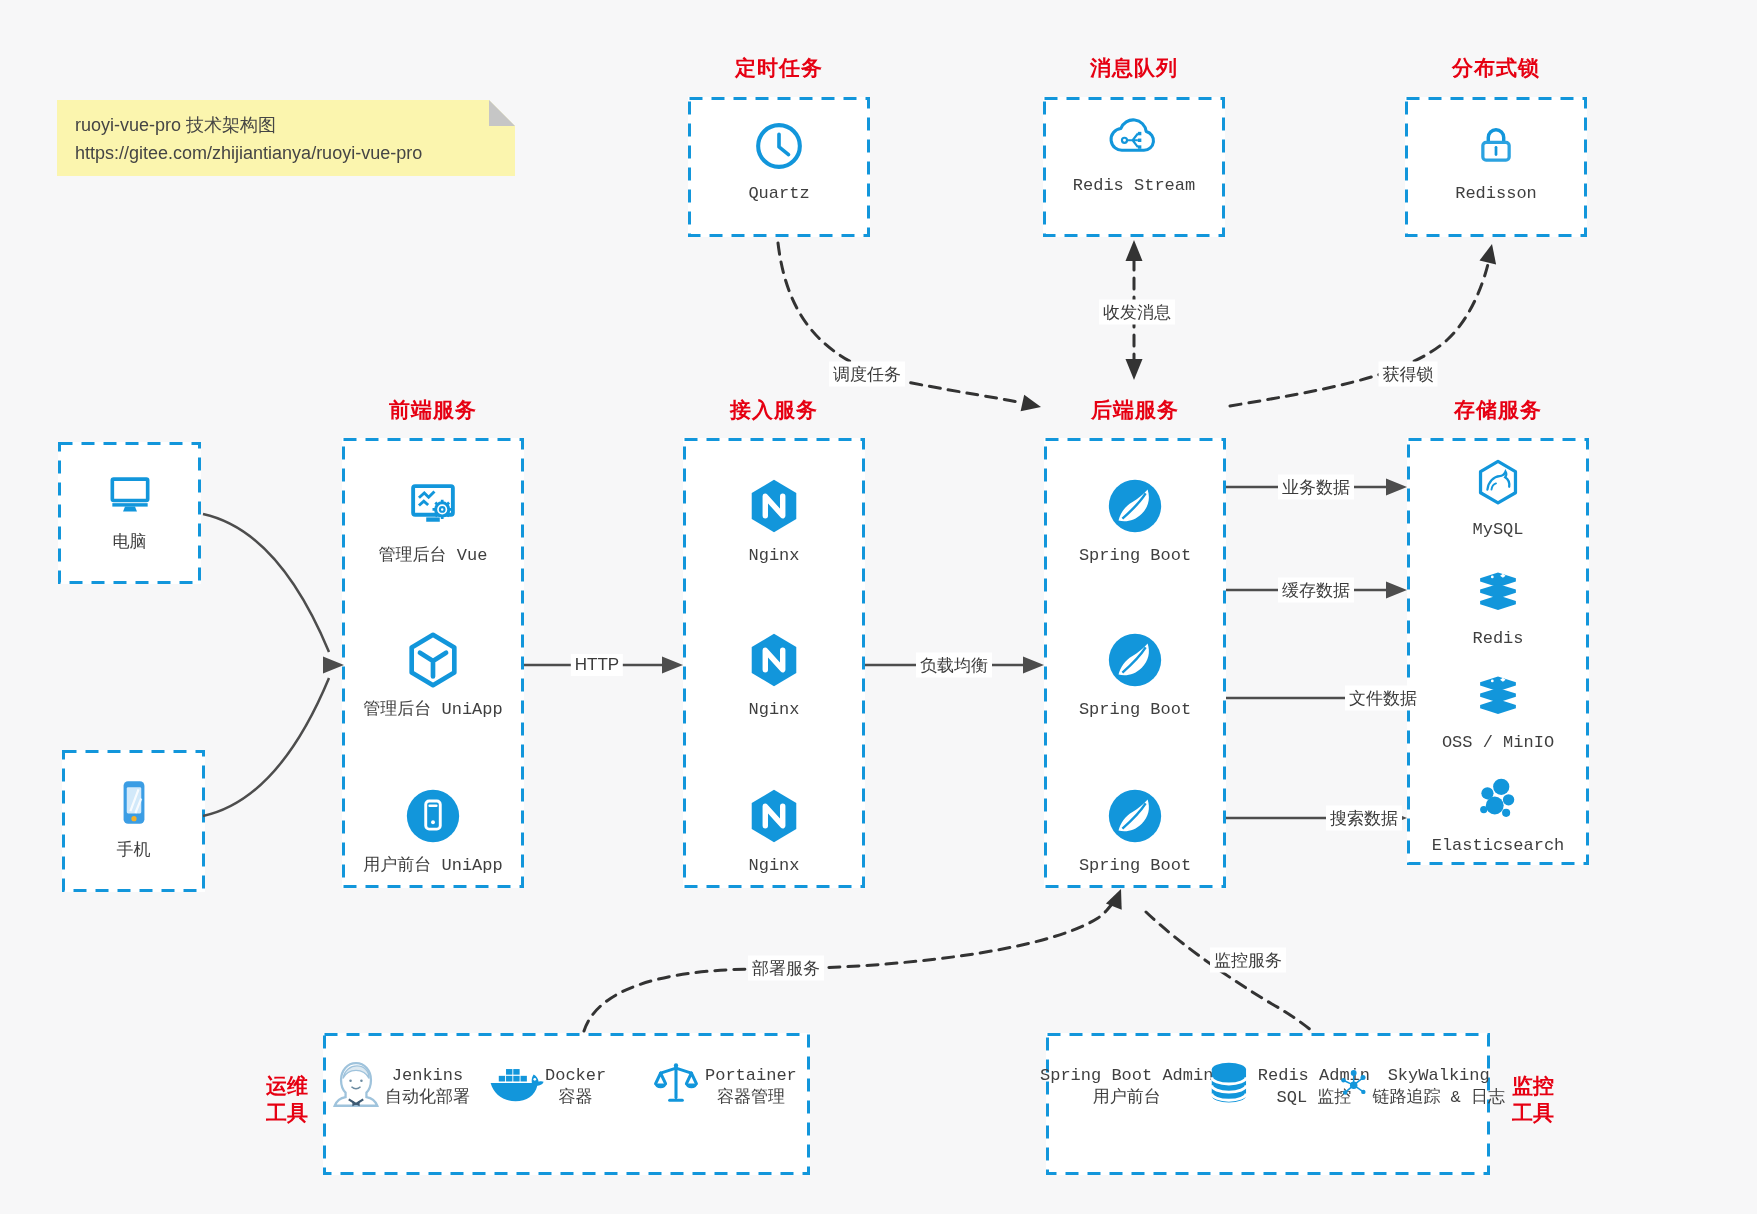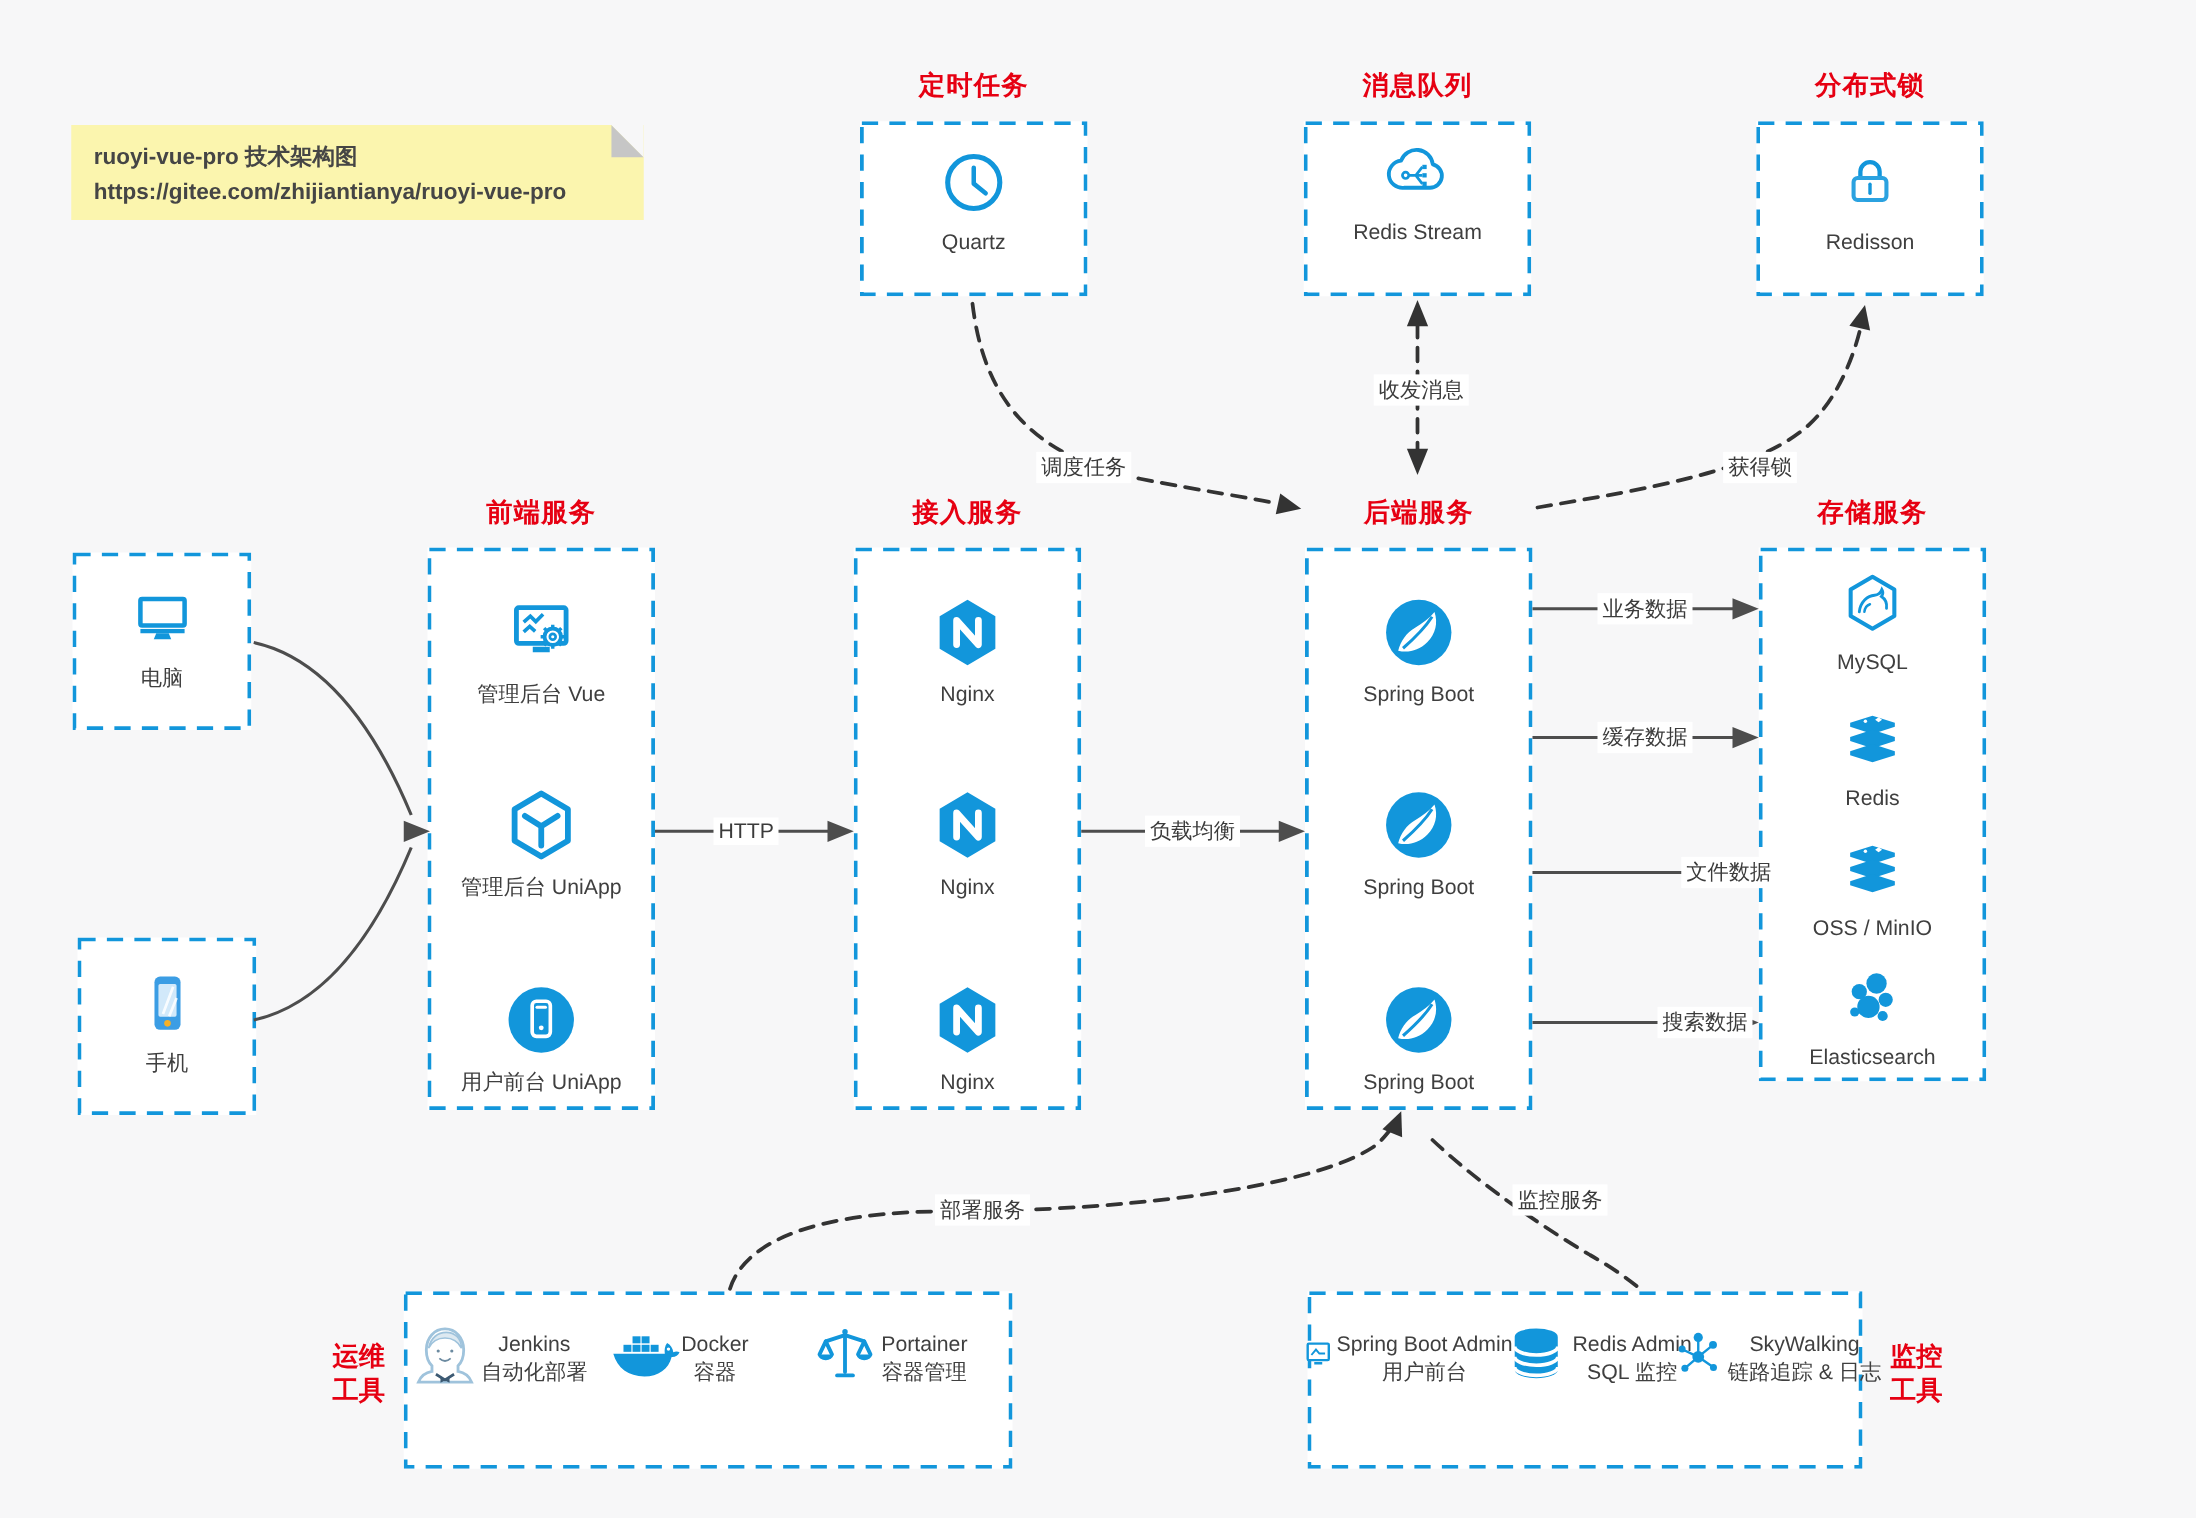--- a/index.html
+++ b/index.html
@@ -10,36 +10,36 @@
   .dash{position:absolute;left:0;top:0;pointer-events:none;}
   .dash rect{fill:none;stroke:#1296db;stroke-width:3;stroke-dasharray:13 9;}
   
   .gtitle{position:absolute;z-index:10;text-align:center;font-size:21px;font-weight:bold;
           color:#e60012;letter-spacing:1px;white-space:nowrap;}
   .side-title{position:absolute;z-index:10;width:74px;text-align:center;font-size:21px;
           font-weight:bold;color:#e60012;line-height:1.3;}
   
   .node{position:absolute;left:0;right:0;display:flex;flex-direction:column;align-items:center;z-index:3;}
   .node .icon{display:block;}
-  .nlabel{margin-top:8px;font-size:17px;color:#3f3f3f;white-space:nowrap;text-align:center;line-height:1.3;}
+  .nlabel{margin-top:8px;font-size:17px;color:#3f3f3f;white-space:nowrap;text-align:center;line-height:1.3;font-family:Liberation Mono, monospace;}
   .storage .nlabel{margin-top:10px;}
   .bnode{position:absolute;display:flex;flex-direction:row;align-items:center;z-index:3;top:22px;}
   .bnode .nlabel{margin-top:6px;}
   
   .overlay{position:absolute;left:0;top:0;z-index:5;pointer-events:none;}
   .sline{stroke:#4d4d4d;stroke-width:2.5;fill:none;}
   .shead{fill:#4d4d4d;stroke:none;}
   .dline{stroke:#333333;stroke-width:3;fill:none;stroke-dasharray:11 8;stroke-linecap:round;}
   .dhead{fill:#333333;stroke:none;}
   
   .elabel{position:absolute;z-index:10;transform:translate(-50%,-50%);background:#ffffff;
           padding:1px 4px;font-size:17px;color:#3b3b3b;white-space:nowrap;}
   
   .note{position:absolute;left:57px;top:100px;width:458px;height:76px;background:#fbf5ae;z-index:2;}
-  .note-text{padding:12px 0 0 18px;font-size:18px;color:#454545;line-height:1.55;font-weight:bold;}
+  .note-text{padding:12px 0 0 18px;font-size:18px;color:#454545;line-height:1.55;}
   .note-fold{position:absolute;top:0;right:0;}
 </style>
 </head>
 <body>
 
 <svg width="0" height="0" style="position:absolute" aria-hidden="true">
   <defs>
     <symbol id="i-clock" viewBox="0 0 64 64">
       <circle cx="32" cy="32" r="23" fill="#fff" stroke="#1296db" stroke-width="4.5"></circle>
       <path d="M32 19 V33 L42.5 41.5" fill="none" stroke="#1296db" stroke-width="4" stroke-linecap="round" stroke-linejoin="round"></path>

